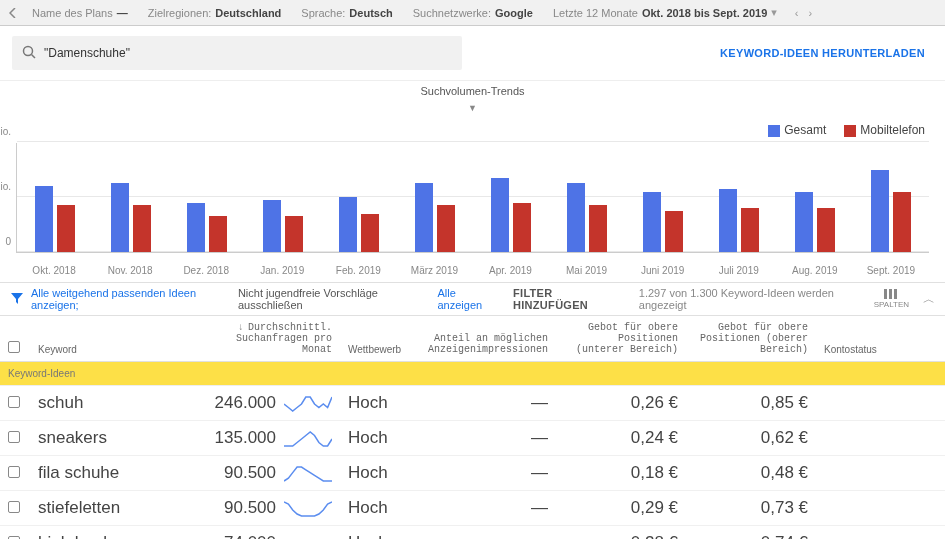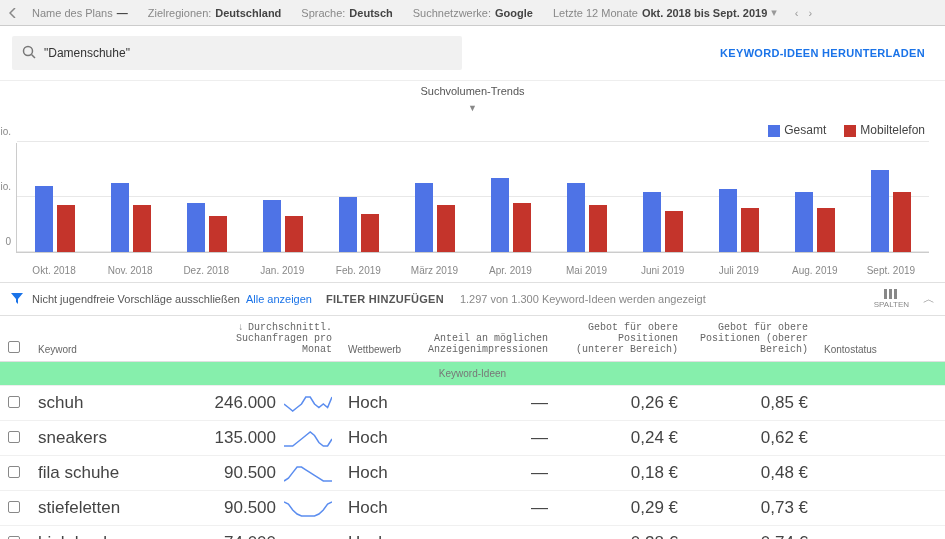--- a/index.html
+++ b/index.html
@@ -38,21 +38,21 @@
   .filters .link { color:#1a73e8; cursor:pointer; }
   .filters .strong { font-weight:bold; color:#555; letter-spacing:0.3px;}
   .filters .count { color:#888; }
   .filters .right { margin-left:auto; display:flex; align-items:center; gap:14px;}
   .filters .cols-icon { color:#888; display:flex; flex-direction:column; align-items:center; font-size:8px; gap:1px;}
   .filters .caret { color:#888; cursor:pointer; font-size:12px;}
   table { width:100%; border-collapse:collapse; }
   thead th { text-align:left; font-weight:normal; color:#666; font-size:10px; padding:6px 8px; border-bottom:1px solid #e0e0e0; vertical-align:bottom;}
   thead th.right { text-align:right;font-family:Liberation Mono, monospace; }
   thead .sort { color:#888; font-size:10px; padding-right:4px;}
-  .group td { background:#86efac; color:#777; padding:6px 8px; border-bottom:1px solid #eee; font-size:10px;text-align:center;}
+  .group td { background:#fde047; color:#777; padding:6px 8px; border-bottom:1px solid #eee; font-size:10px;}
   tbody td { padding:7px 8px; border-bottom:1px solid #f0f0f0; color:#444; font-size:17px; vertical-align:middle;}
   tbody td.right { text-align:right; }
   .cb { width:12px; height:12px; border:1.5px solid #888; border-radius:2px; display:inline-block; cursor:pointer;}
   .spark { width:48px; height:18px; display:inline-block; vertical-align:middle; margin-left:8px;}
   .col-cb { width:30px; }
   .col-kw { width:170px; }
   .col-vol { width:140px; }
   .col-comp { width:80px; }
   .col-share { width:130px; }
   .col-low { width:130px; }
@@ -214,20 +214,21 @@
       <div>Sept. 2019</div>
     </div>
 </div>
 
 <div class="filters">
   <span class="funnel">
     <svg width="14" height="14" viewBox="0 0 14 14">
         <path d="M1 2 H13 L8 8 V13 L6 11 V8 Z" fill="#1a73e8"></path>
       </svg>
   </span>
+  <span class="link">Alle weitgehend passenden Ideen anzeigen;</span>
   <span>Nicht jugendfreie Vorschläge ausschließen</span>
   <span class="link">Alle anzeigen</span>
   <span class="strong" style="margin-left:8px;">FILTER HINZUFÜGEN</span>
   <span class="count" style="margin-left:10px;">1.297 von 1.300 Keyword-Ideen werden angezeigt</span>
   <div class="right">
     <div class="cols-icon">
       <svg width="14" height="10" viewBox="0 0 14 10">
           <rect x="0" y="0" width="3" height="10" fill="#888"></rect>
           <rect x="5" y="0" width="3" height="10" fill="#888"></rect>
           <rect x="10" y="0" width="3" height="10" fill="#888"></rect>

